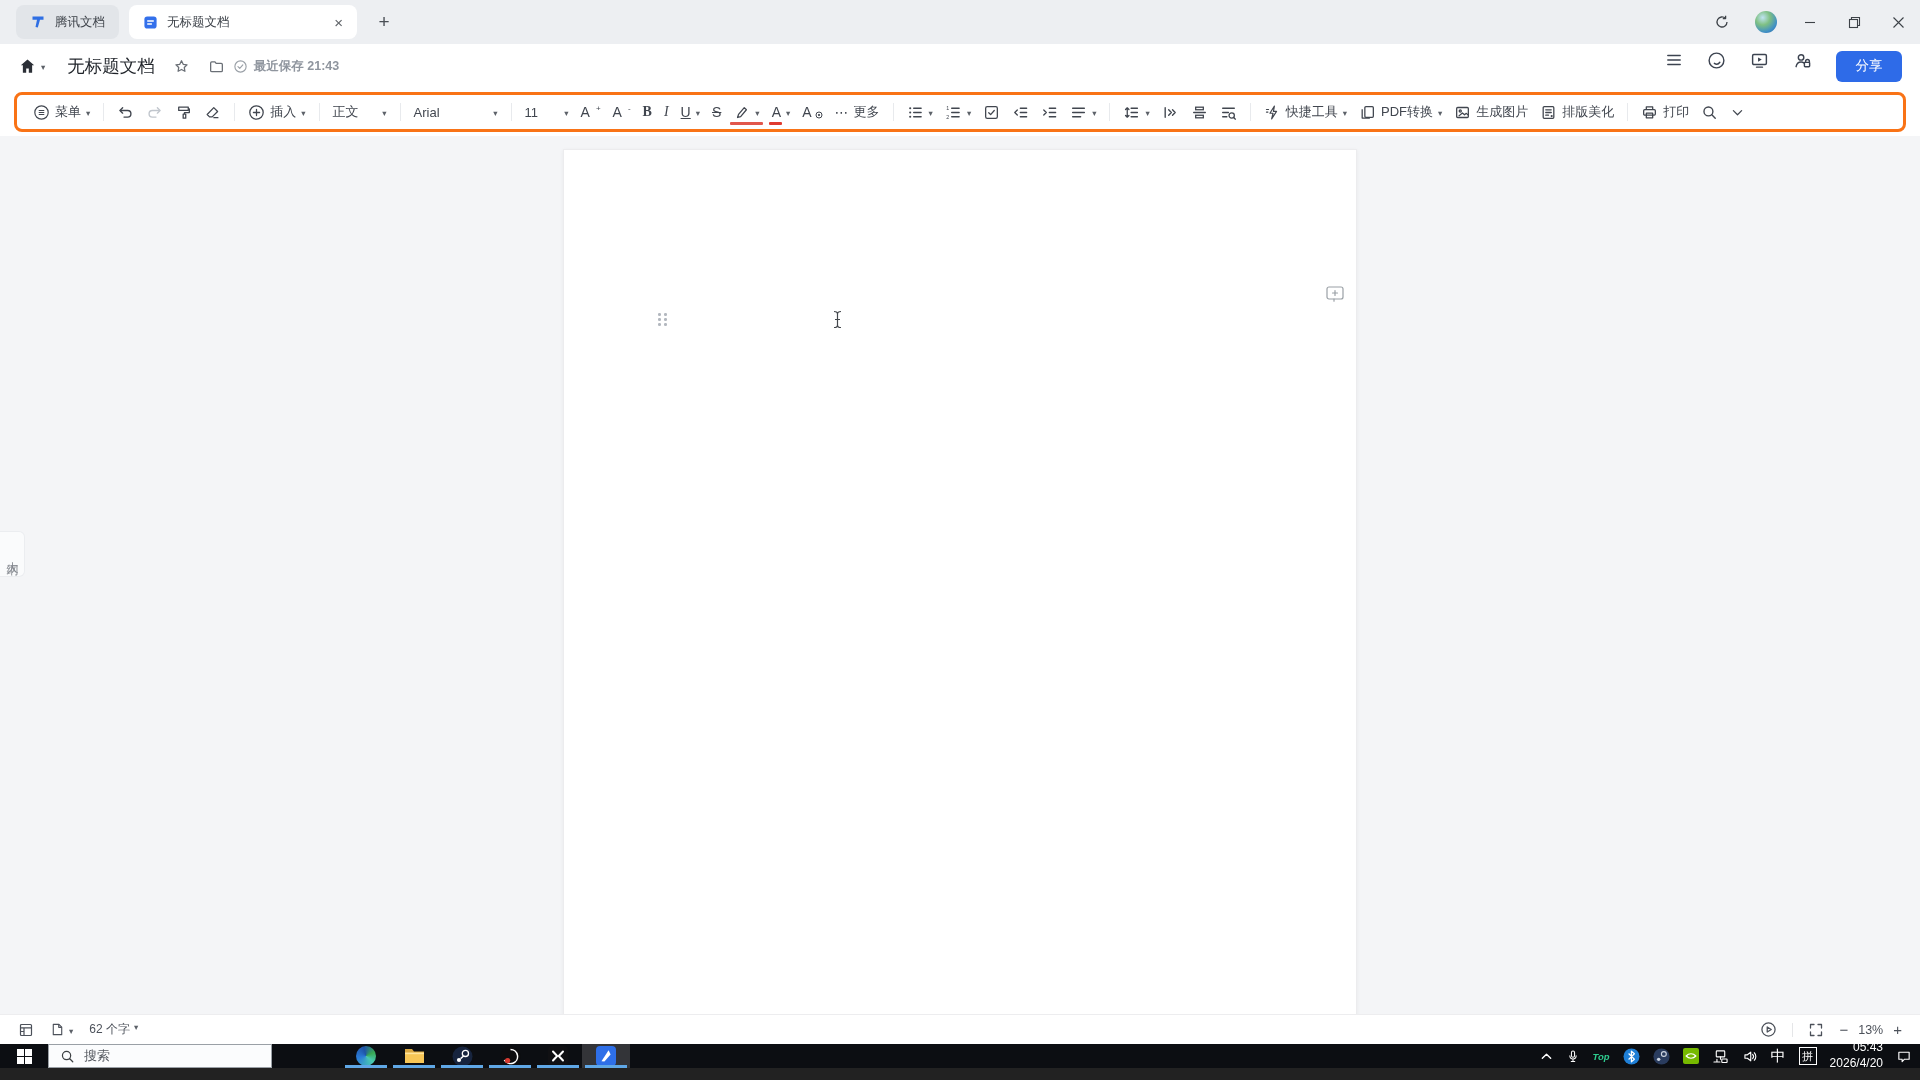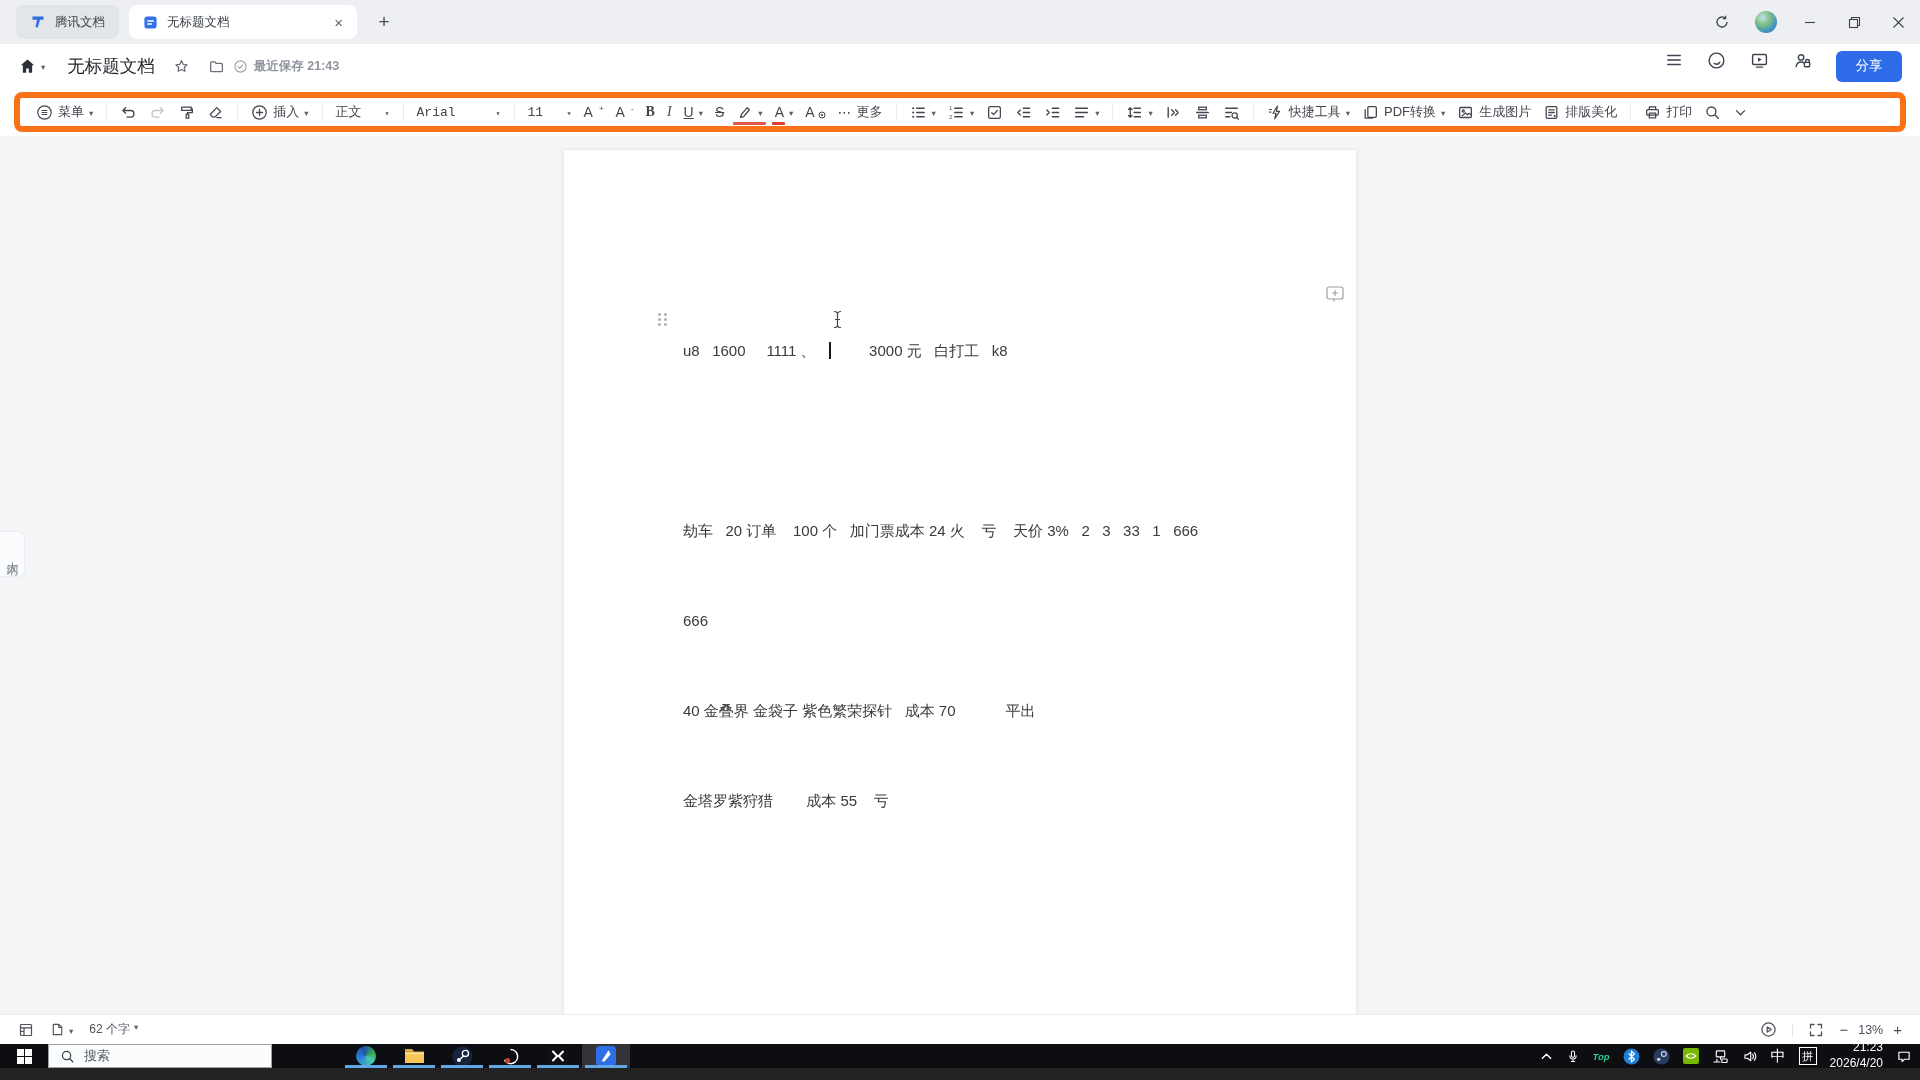--- a/index.html
+++ b/index.html
@@ -30,27 +30,27 @@
   .doc-title{margin-left:22px;font-size:17.5px;color:#1f2329;}
   .hdr-ic{margin-left:18px;display:flex;align-items:center;color:#63686f;}
   .save-status{margin-left:8px;display:flex;align-items:center;gap:6px;color:#8f959e;font-size:12.5px;font-weight:bold;}
   .hdr-right{margin-left:auto;display:flex;align-items:flex-start;gap:24px;color:#3c4350;}
   .share-btn{width:66px;height:31px;border-radius:6px;background:#2e6be8;color:#fff;font-size:13.5px;
     display:flex;align-items:center;justify-content:center;}
 
   
   .tbwrap{position:absolute;top:88px;left:0;width:1920px;height:48px;background:#fff;}
   .toolbar{position:absolute;left:14px;right:14px;top:4px;height:40px;background:#fff;
-    border:6px solid #f97316;border-radius:8px;display:flex;align-items:center;padding:0 10px;color:#41464f;}
+    border:3px solid #f97316;border-radius:8px;display:flex;align-items:center;padding:0 10px;color:#41464f;}
   .tbtn{height:30px;display:flex;align-items:center;justify-content:center;gap:5px;padding:0 6px;
     border-radius:4px;font-size:13px;color:#41464f;white-space:nowrap;}
   .tbtn.dis{color:#c1c6cd;}
   .tdiv{width:1px;height:18px;background:#e8eaed;margin:0 7px;flex:none;}
   .caret{font-size:8.5px;color:#5c6168;transform:translateY(1px);}
-  .tsel{min-width:56px;justify-content:space-between;font-family:Liberation Mono, monospace;}
+  .tsel{min-width:56px;justify-content:space-between;}
   .glyph{font-size:14px;line-height:1;}
   .g-b{font-weight:bold;font-family:"Liberation Serif","DejaVu Serif",serif;}
   .g-i{font-style:italic;font-family:"Liberation Serif","DejaVu Serif",serif;}
   .g-u{text-decoration:underline;}
   .g-s{text-decoration:line-through;}
   .asup{font-size:8px;margin-left:1px;transform:translateY(-4px);display:inline-block;}
   .colorbar{position:absolute;left:3px;right:3px;bottom:2px;height:3px;border-radius:1px;}
   .rel{position:relative;}
 
   
@@ -469,28 +469,20 @@
       </div>
 
       <div class="cmt-btn">
         <svg width="22" height="22" viewBox="0 0 22 22" fill="none" stroke="#9aa0a6" stroke-width="1.2">
             <rect x="3" y="4" width="16" height="12" rx="2"></rect>
             <path d="M11 7.5v5M8.5 10h5" stroke-linecap="round"></path>
             <path d="M10 16v2.2" stroke-linecap="round"></path>
           </svg>
       </div>
 
-      <div class="doctext">
-        <div class="docline"><span>u8   1600     1111 、   </span><span class="caret-bar"></span><span>         3000 元   白打工   k8</span></div>
-        <div class="docline"></div>
-        <div class="docline">劫车   20 订单    100 个   加门票成本 24 火    亏    天价 3%   2   3   33   1   666</div>
-        <div class="docline">666</div>
-        <div class="docline">40 金叠界 金袋子 紫色繁荣探针   成本 70            平出</div>
-        <div class="docline">金塔罗紫狩猎        成本 55    亏</div>
-      </div>
     </div>
   </div>
 
   <div class="statusbar">
     <div class="sb-l">
       <span>
         <svg width="16" height="16" viewBox="0 0 16 16" fill="none" stroke="#4c515a" stroke-width="1.2">
             <rect x="2.5" y="2.5" width="11" height="11" rx="1"></rect>
             <path d="M2.5 5.8h11M6 5.8v7.7M2.5 9.5H6"></path>
           </svg>
@@ -632,21 +624,21 @@
       </span>
       <span>
         <svg width="16" height="15" viewBox="0 0 16 16" fill="none" stroke="#fff" stroke-width="1.2" stroke-linecap="round" stroke-linejoin="round">
             <path d="M2.6 6.2h2.6L8.8 3.4v9.2L5.2 9.8H2.6z"></path>
             <path d="M10.8 5.8a3.2 3.2 0 0 1 0 4.4M12.6 4a5.8 5.8 0 0 1 0 8"></path>
           </svg>
       </span>
       <span style="font-size:15px">中</span>
       <span class="ime-box">拼</span>
       <span class="tk-clock">
-        <div>21:23</div>
+        <div>05:43</div>
         <div>2026/4/20</div>
       </span>
       <span>
         <svg width="16" height="15" viewBox="0 0 16 16" fill="none" stroke="#fff" stroke-width="1.2" stroke-linejoin="round">
             <path d="M2.5 3.5h11v7.4H8.6L6 13.4v-2.5H2.5z"></path>
           </svg>
       </span>
     </div>
   </div>
 

